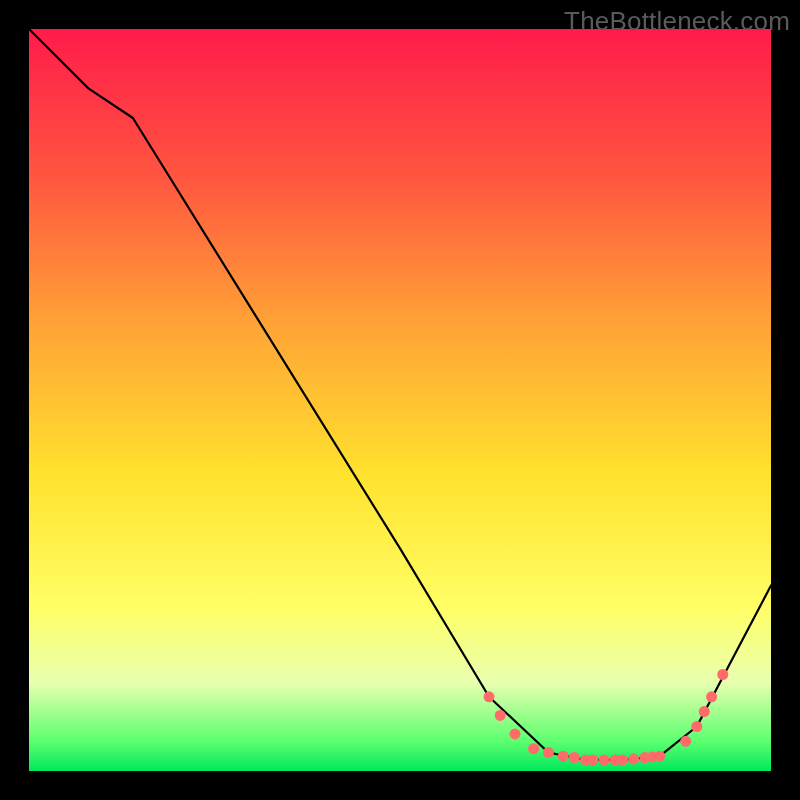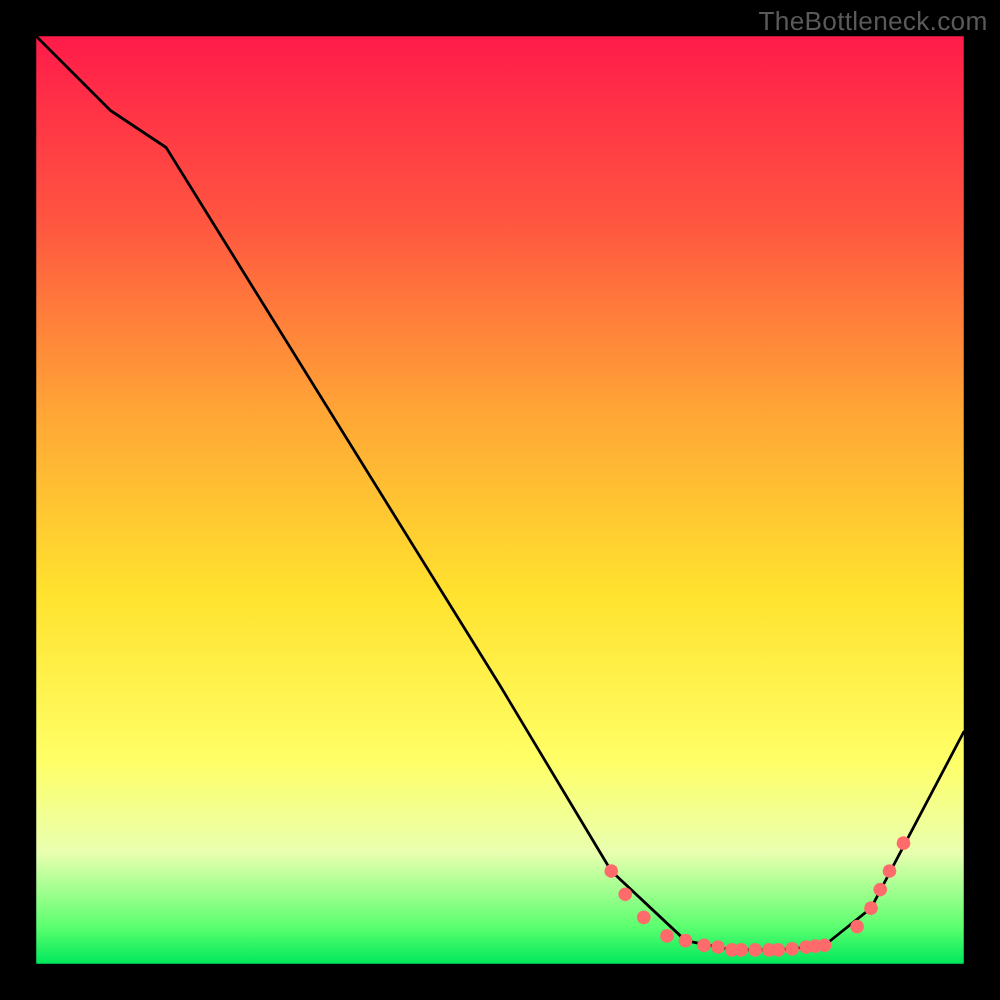--- a/index.html
+++ b/index.html
@@ -3,21 +3,21 @@
 <meta charset="utf-8">
 <style>
   * { margin: 0; padding: 0; box-sizing: border-box; }
   html, body { width: 800px; height: 800px; background: #000; overflow: hidden; }
   .wrap { position: relative; width: 800px; height: 800px; }
   .watermark {
     position: absolute;
     top: 6px;
     right: 10px;
     font-family: Arial, Helvetica, sans-serif;
-    font-size: 21px;
+    font-size: 26px;
     color: #5a5a5a;
     letter-spacing: 0.2px;
   }
   .plot {
     position: absolute;
     left: 29px;
     top: 29px;
     width: 742px;
     height: 742px;
     background: linear-gradient(

